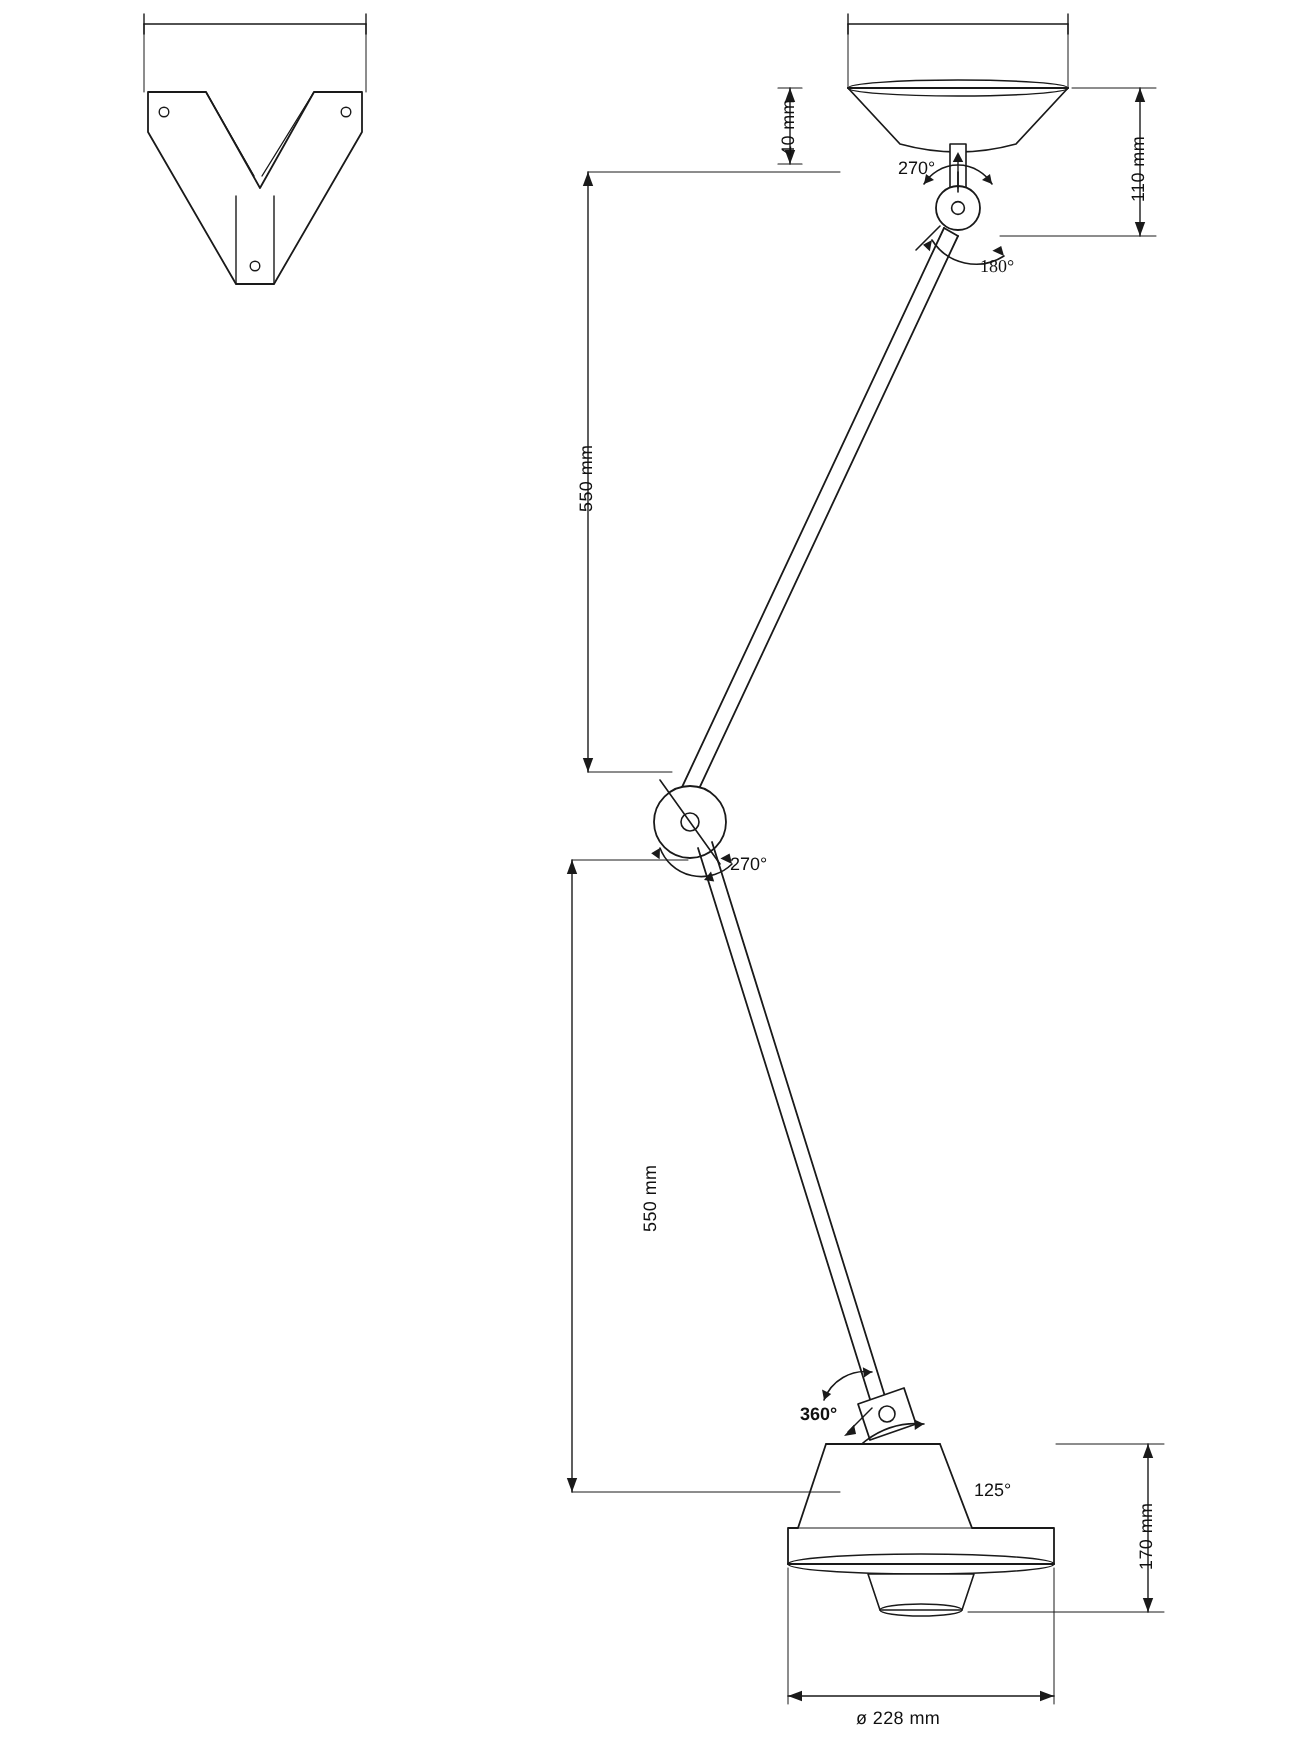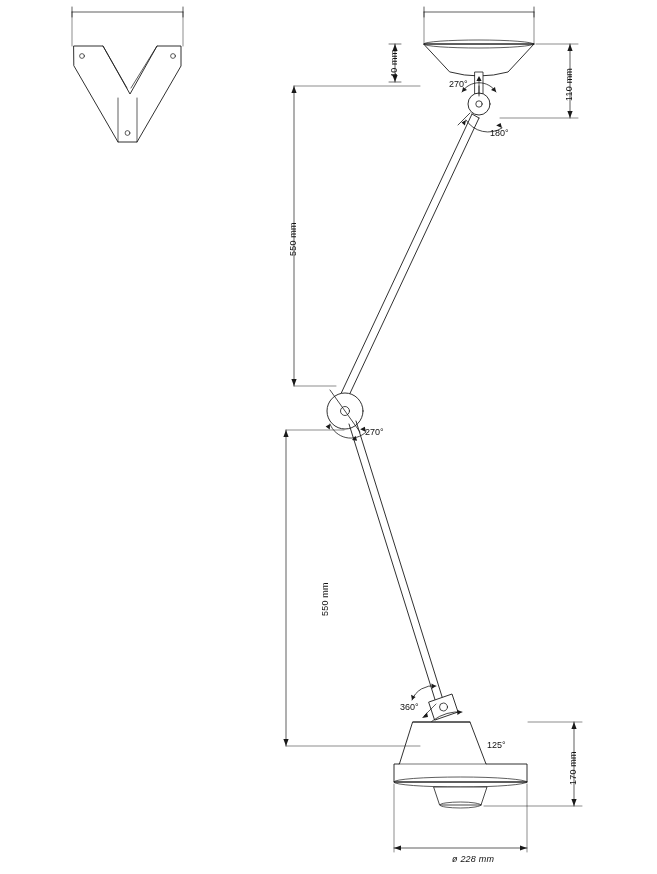--- a/index.html
+++ b/index.html
@@ -194,25 +194,25 @@
   <div class="dim-label vert" style="left:389px; top:78px; transform: rotate(-90deg);">40 mm</div>
 
   <div class="dim-label vert" style="left:564px; top:101px; transform: rotate(-90deg);">110 mm</div>
 
   <div class="dim-label vert" style="left:288px; top:256px; transform: rotate(-90deg);">550 mm</div>
 
   <div class="dim-label vert" style="left:320px; top:616px; transform: rotate(-90deg);">550 mm</div>
 
   <div class="dim-label vert" style="left:568px; top:785px; transform: rotate(-90deg);">170 mm</div>
 
-  <div class="dim-label" style="left:452px; top:854px;font-style:italic;">ø 228 mm</div>
+  <div class="dim-label" style="left:428px; top:854px;">ø 228 mm</div>
 
   <div class="rot-label" style="left:449px; top:79px;">270°</div>
 
-  <div class="rot-label" style="left:490px; top:128px;">180°</div>
+  <div class="rot-label" style="left:490px; top:128px;font-family:Liberation Serif, serif;">180°</div>
 
   <div class="rot-label" style="left:365px; top:427px;">270°</div>
 
-  <div class="rot-label" style="left:400px; top:702px;">360°</div>
+  <div class="rot-label" style="left:400px; top:702px;font-weight:bold;">360°</div>
 
   <div class="rot-label" style="left:450px; top:740px;margin-left:37px;">125°</div>
 
 </div>
 
 </body></html>

